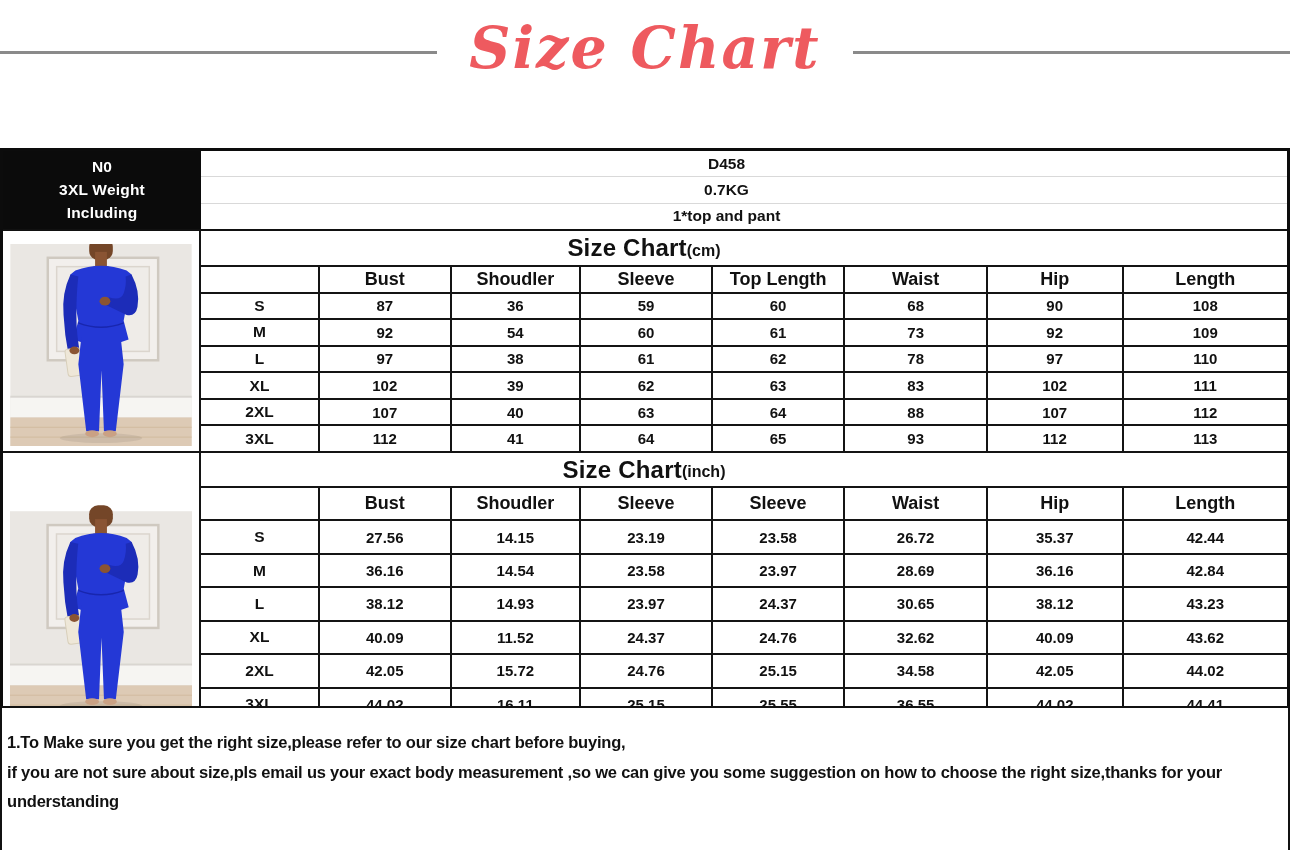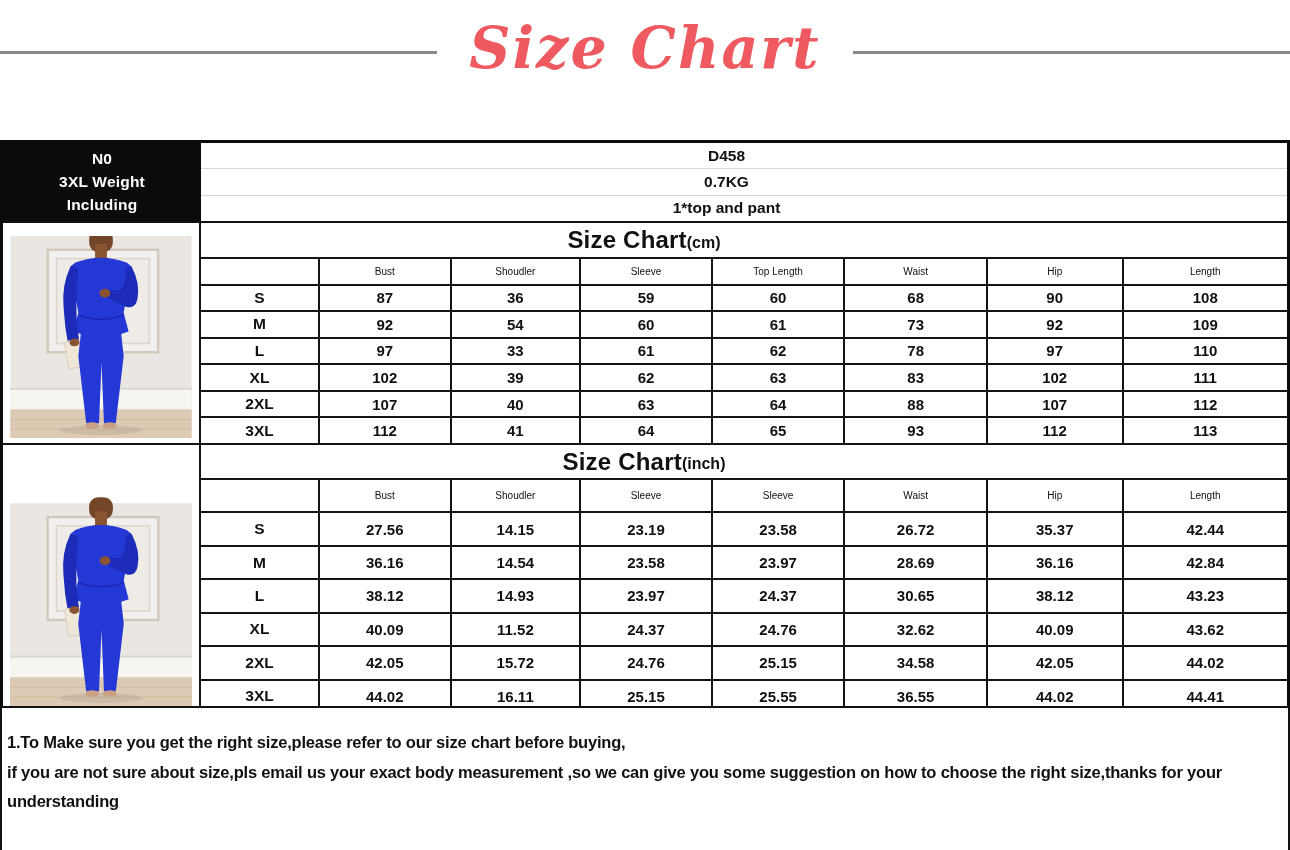--- a/index.html
+++ b/index.html
@@ -17,21 +17,21 @@
   .title-rule{flex:1;height:3px;background:#8a8a8a;}
   .page-title{
     font-family:"DejaVu Serif","Liberation Serif",serif;
     font-style:italic;font-weight:bold;font-size:57px;line-height:1;
     color:var(--accent);letter-spacing:2px;white-space:nowrap;
     padding:0 6px 10px 6px;
   }
 
   
   .main-region{
-    position:absolute;left:0;top:140px;width:1290px;height:575px;
+    position:absolute;left:0;top:148px;width:1290px;height:575px;
     border:3px solid #0c0c0c;box-sizing:border-box;
     display:grid;grid-template-columns:198px 1fr;grid-template-rows:80px 222px 1fr;
     background:#fff;
   }
 
   
   .header-left{
     background:#0b0b0b;color:#fff;
     display:flex;flex-direction:column;justify-content:space-around;
     padding:5px 0;border-bottom:2px solid #111;
@@ -70,21 +70,21 @@
     padding-right:200px;
   }
   .heading-main{font-size:24px;font-weight:bold;letter-spacing:.2px;}
   .heading-unit{font-size:16px;font-weight:bold;margin-top:5px;}
   .cell{
     display:flex;align-items:center;justify-content:center;
     border-left:2px solid #141414;border-top:2px solid #141414;
     font-size:15px;box-sizing:border-box;white-space:nowrap;
   }
   .cell:nth-child(8n+2){border-left:none;}
-  .cell.head{font-weight:normal;font-size:10px;}
+  .cell.head{font-weight:bold;font-size:18px;}
   .cell.rowlabel{font-weight:bold;font-size:15.5px;}
   .cell.val{font-weight:600;}
 
   
   .notes-box{
     position:absolute;left:0;top:706px;width:1290px;height:180px;
     border:2.5px solid #111;box-sizing:border-box;
     padding:20px 4px 0 5px;background:#fff;
   }
   .note-line{
@@ -179,21 +179,21 @@
       <div class="cell rowlabel">M</div>
       <div class="cell val">92</div>
       <div class="cell val">54</div>
       <div class="cell val">60</div>
       <div class="cell val">61</div>
       <div class="cell val">73</div>
       <div class="cell val">92</div>
       <div class="cell val">109</div>
       <div class="cell rowlabel">L</div>
       <div class="cell val">97</div>
-      <div class="cell val">33</div>
+      <div class="cell val">38</div>
       <div class="cell val">61</div>
       <div class="cell val">62</div>
       <div class="cell val">78</div>
       <div class="cell val">97</div>
       <div class="cell val">110</div>
       <div class="cell rowlabel">XL</div>
       <div class="cell val">102</div>
       <div class="cell val">39</div>
       <div class="cell val">62</div>
       <div class="cell val">63</div>

